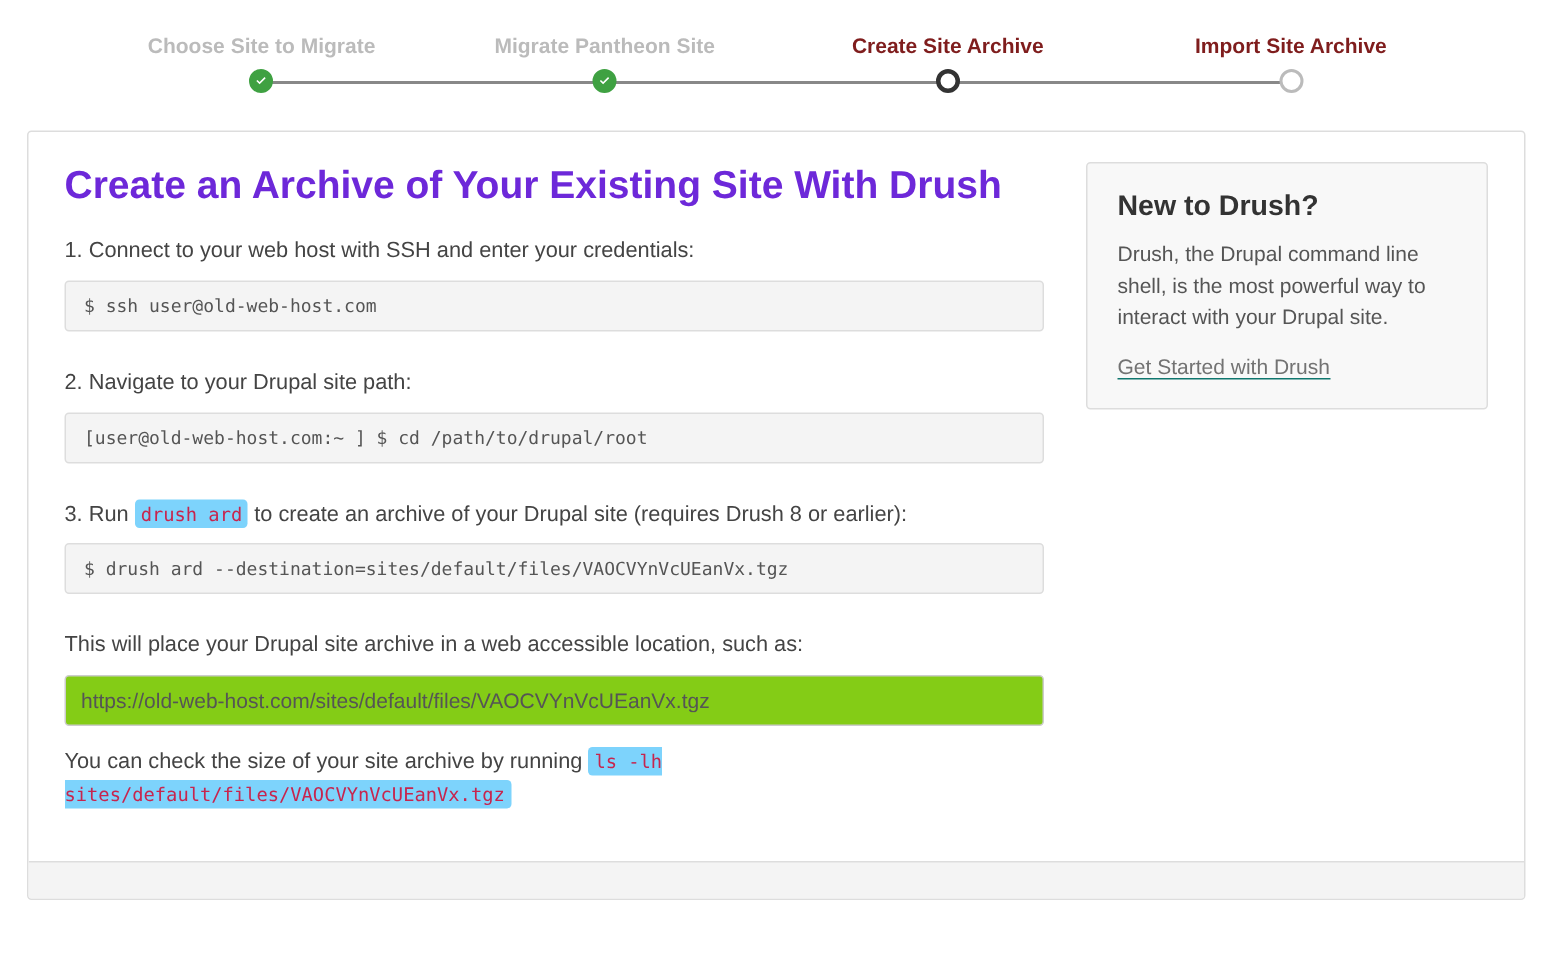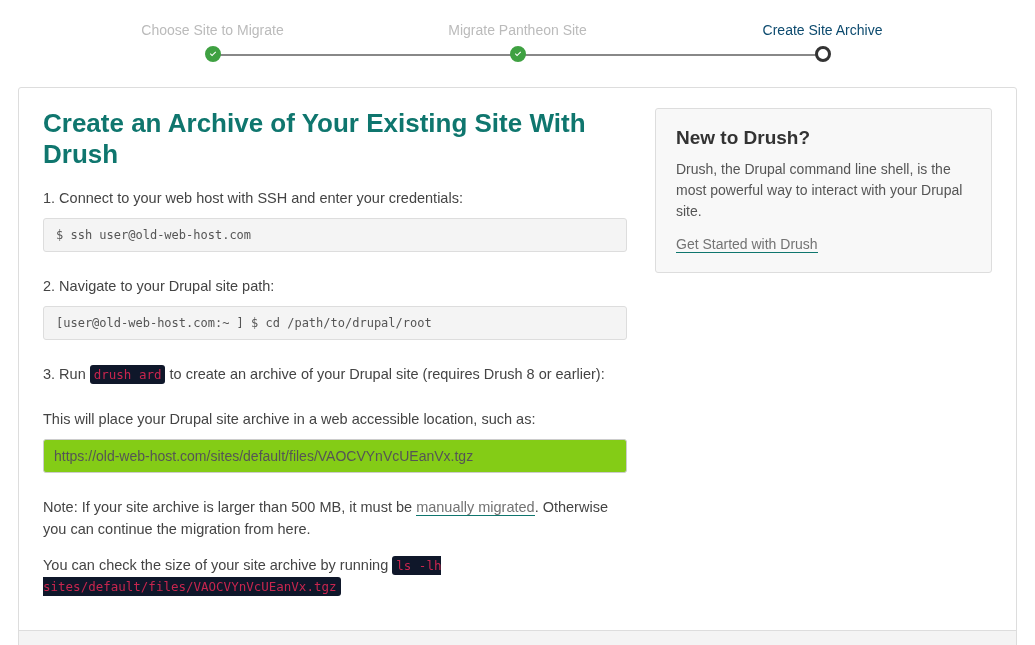--- a/index.html
+++ b/index.html
@@ -19,26 +19,26 @@
       position: relative;
     }
     .step {
       flex: 1;
       text-align: center;
       position: relative;
     }
     .step-label {
       font-size: 14px;
       color: #bbb;
-      font-weight: 400;
+      font-weight: 700;
       margin-bottom: 8px;
       white-space: nowrap;
     }
     .step.active .step-label,
-    .step.upcoming .step-label { color: #0c4a6e; }
+    .step.upcoming .step-label { color: #7f1d1d; }
     .step-dot {
       width: 16px; height: 16px;
       border-radius: 50%;
       background: #fff;
       border: 2px solid #888;
       display: inline-flex;
       align-items: center;
       justify-content: center;
       position: relative;
       z-index: 2;
@@ -75,26 +75,26 @@
       margin: 12px 18px 18px;
       overflow: hidden;
     }
     .card-body {
       padding: 20px 24px 24px;
       display: flex;
       gap: 28px;
       align-items: flex-start;
     }
     .main-col { flex: 1; min-width: 0; }
-    .side-col { width: 337px; flex-shrink: 0; }
+    .side-col { width: 268px; flex-shrink: 0; }
 
     h1 {
       font-size: 26px;
       font-weight: 700;
-      color: #0f766e;
+      color: #6d28d9;
       margin-bottom: 18px;
     }
     .instr {
       font-size: 14.5px;
       color: #444;
       margin-bottom: 8px;
       line-height: 1.5;
     }
     .instr.mt { margin-top: 24px; }
     .instr.mt-sm { margin-top: 14px; }
@@ -114,21 +114,21 @@
       border: 1px solid #ccc;
       border-radius: 3px;
       padding: 8px 10px;
       font-size: 14px;
       color: #555;
       background: #84cc16;
     }
     code.inline {
       font-family: "SFMono-Regular", Menlo, Consolas, monospace;
       font-size: 12.5px;
-      background: #0f172a;
+      background: #7dd3fc;
       color: #c7254e;
       padding: 2px 4px;
       border-radius: 3px;
     }
     a.link {
       color: #737373;
       text-decoration: none;
       border-bottom: 1px solid #0f766e;
     }
 
@@ -184,43 +184,45 @@
             <path fill="#fff" d="M6.5 11.5L3 8l1.2-1.2 2.3 2.3 5.3-5.3L13 5z"></path>
           </svg>
       </div>
       <div class="step-line"></div>
     </div>
     <div class="step active">
       <div class="step-label">Create Site Archive</div>
       <div class="step-dot"></div>
       <div class="step-line"></div>
     </div>
+    <div class="step upcoming">
+      <div class="step-label">Import Site Archive</div>
+      <div class="step-dot"></div>
+    </div>
   </div>
 
   <div class="card">
     <div class="card-body">
       <div class="main-col">
         <h1>Create an Archive of Your Existing Site With Drush</h1>
 
         <p class="instr">1. Connect to your web host with SSH and enter your credentials:</p>
         <div class="codeblock">$ ssh user@old-web-host.com</div>
 
         <p class="instr mt">2. Navigate to your Drupal site path:</p>
         <div class="codeblock">[user@old-web-host.com:~ ] $ cd /path/to/drupal/root</div>
 
         <p class="instr mt">
           <span>3. Run </span><code class="inline">drush ard</code><span> to create an archive of your Drupal site (requires Drush 8 or earlier):</span>
         </p>
+        <div class="codeblock">$ drush ard --destination=sites/default/files/VAOCVYnVcUEanVx.tgz</div>
 
         <p class="instr mt">This will place your Drupal site archive in a web accessible location, such as:</p>
         <input class="inputbox" type="text" readonly="" value="https://old-web-host.com/sites/default/files/VAOCVYnVcUEanVx.tgz" style="">
 
-        <p class="instr mt">
-          <span>Note: If your site archive is larger than 500 MB, it must be </span><a href="#" class="link">manually migrated</a><span>. Otherwise you can continue the migration from here.</span>
-        </p>
         <p class="instr mt-sm">
           <span>You can check the size of your site archive by running </span><code class="inline">ls -lh sites/default/files/VAOCVYnVcUEanVx.tgz</code>
         </p>
       </div>
 
       <div class="side-col">
         <div class="aside">
           <h2>New to Drush?</h2>
           <p>Drush, the Drupal command line shell, is the most powerful way to interact with your Drupal site.</p>
           <a href="#" class="link">Get Started with Drush</a>

